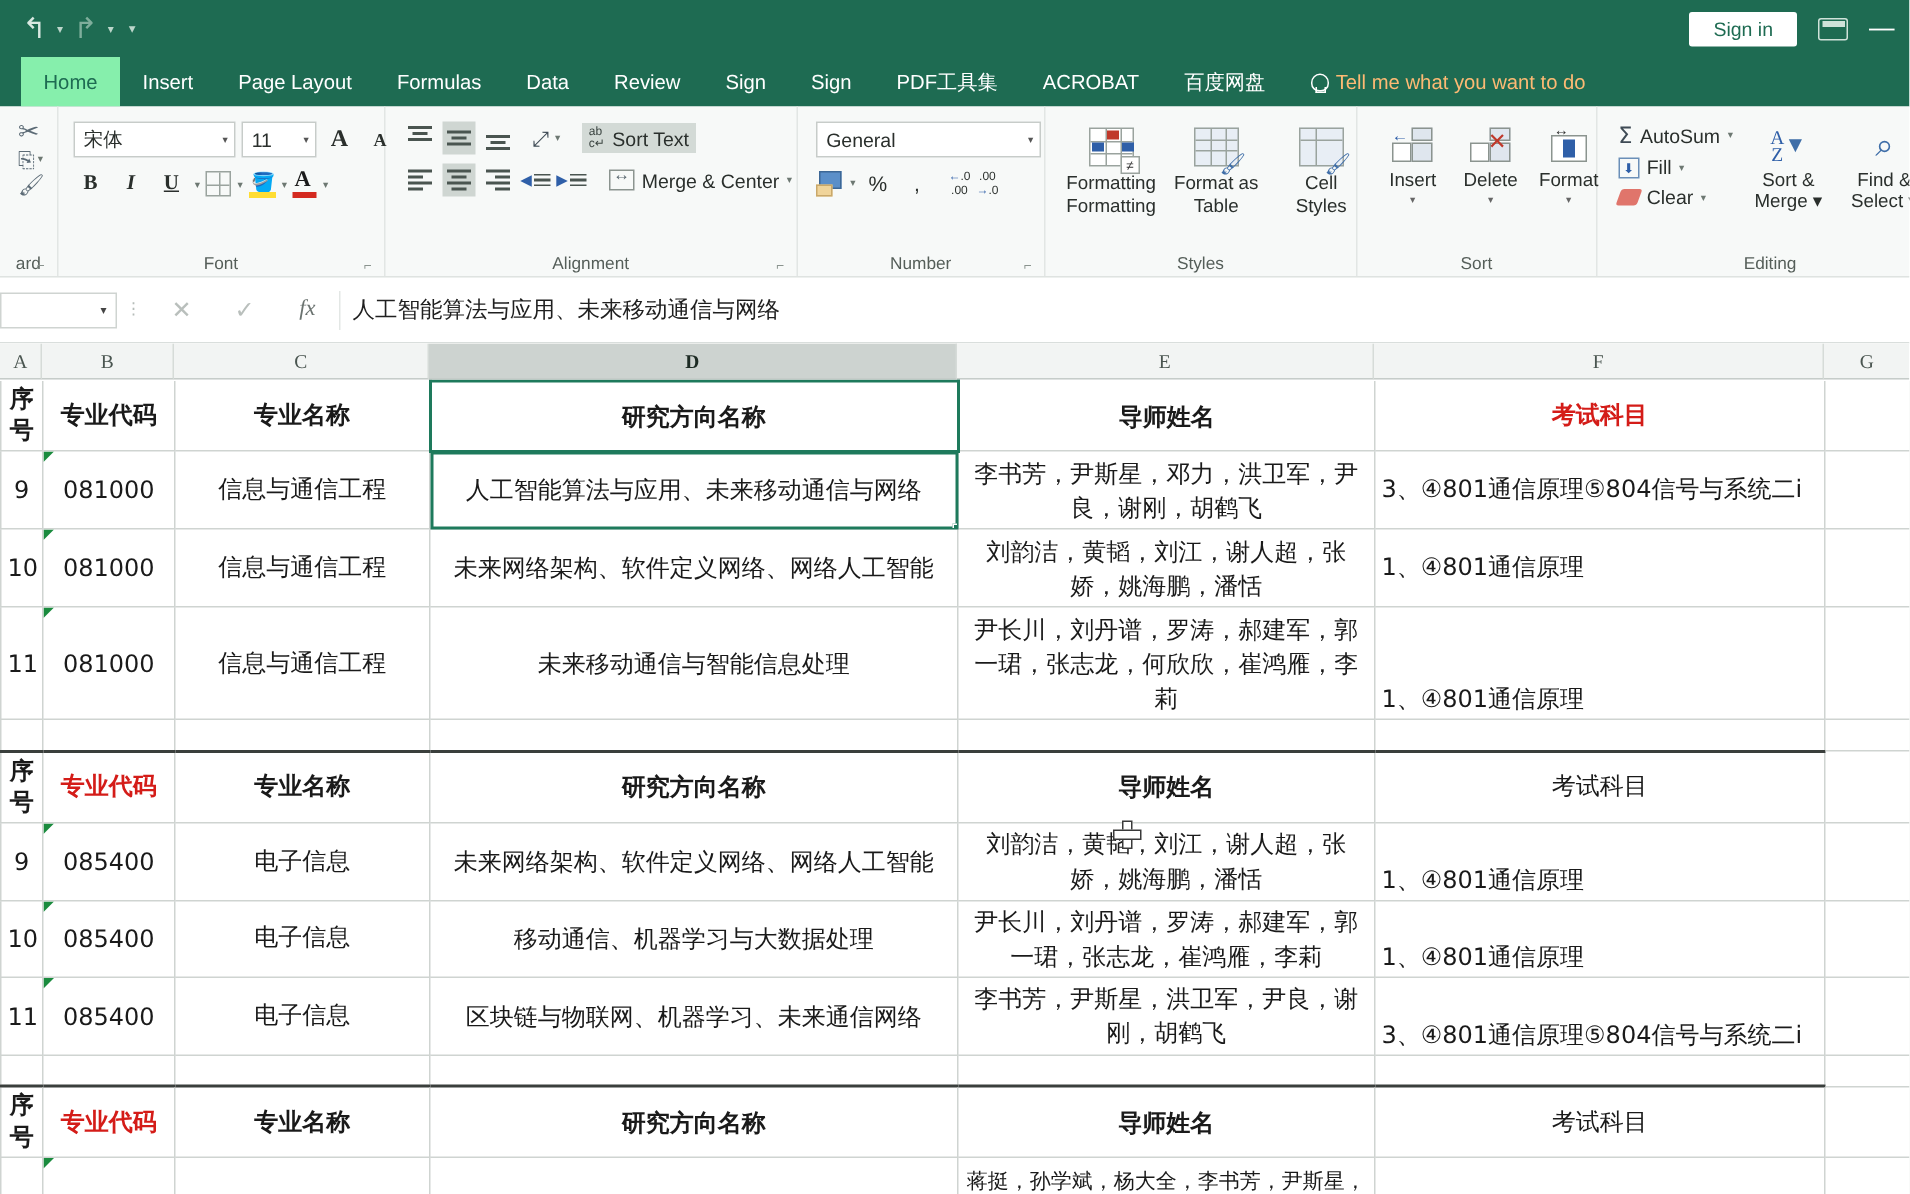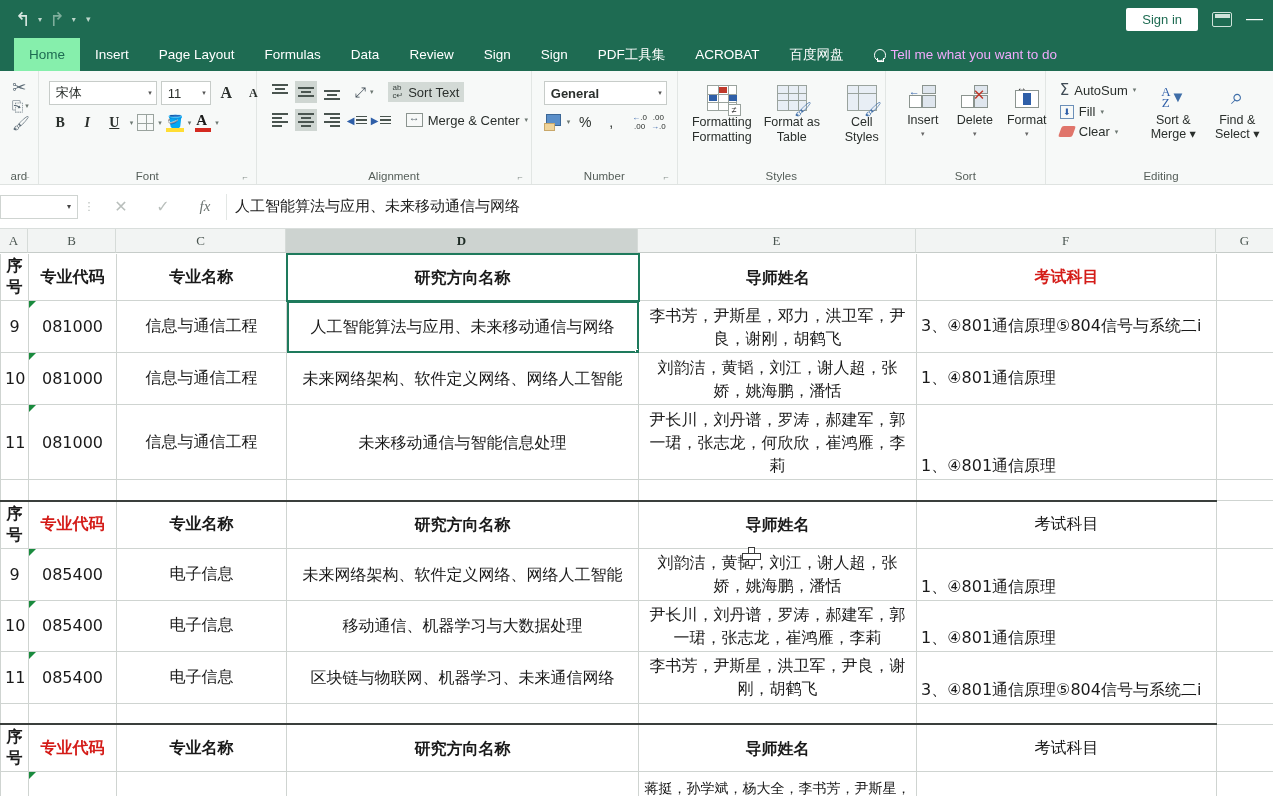--- a/index.html
+++ b/index.html
@@ -53,21 +53,21 @@
     height: 33px; background: #1e6b52;
     display: flex; align-items: stretch; padding-left: 14px;
   }
   .tab {
     display: flex; align-items: center; padding: 0 15px;
     color: #ffffff; font-size: 13.5px; white-space: nowrap;
   }
   .tab.active { background: #86efac; color: #1e6b52; font-weight: normal; }
   .tellme {
     display: flex; align-items: center; gap: 6px;
-    padding: 0 10px 0 16px; color: #f0abfc; font-size: 13.5px; white-space: nowrap;
+    padding: 0 10px 0 16px; color: #fdba74; font-size: 13.5px; white-space: nowrap;
   }
   .bulb {
     width: 10px; height: 12px; position: relative; display: inline-block;
   }
   .bulb::before {
     content: ""; position: absolute; top: 0; left: 0;
     width: 10px; height: 10px; border: 1.4px solid #ffffff;
     border-radius: 50% 50% 45% 45%;
   }
   .bulb::after {
@@ -476,21 +476,21 @@
       <div class="rgroup-label">
         <span>Alignment</span>
         <span class="dlg">⌐</span>
       </div>
     </div>
 
     <div class="rgroup" style="width:165px;">
       <div class="rgroup-body">
         <div class="num-rows">
           <div class="frow">
-            <div class="combo" style="width:123px;font-weight:bold;">
+            <div class="combo" style="width:150px;">
               <span class="cv">General</span>
               <span class="cd">▾</span>
             </div>
           </div>
           <div class="frow">
             <span class="money-ico">
                 <span class="box"></span>
                 <span class="sh"></span>
               </span>
             <span class="caret-sm">▾</span>

